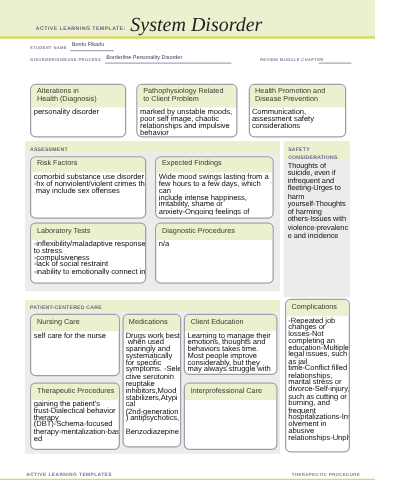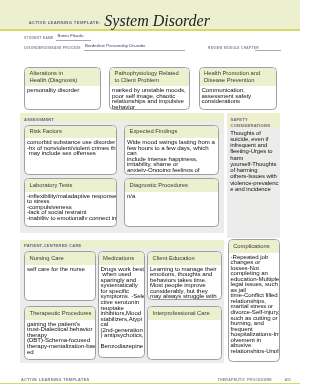--- a/index.html
+++ b/index.html
@@ -1,18 +1,18 @@
 <!DOCTYPE html>
 <html><head>
 <meta charset="utf-8">
 <style>
   html,body{margin:0;padding:0;}
   body{width:300px;height:388px;background:#fff;font-family:"Liberation Sans",sans-serif;overflow:hidden;
        -webkit-font-smoothing:antialiased;}
-  .page{position:relative;width:300px;height:388px;}
+  .page{position:relative;width:300px;height:388px;padding-left:16px;}
 
   
   .hdr{position:absolute;left:0;top:0;width:300px;height:29px;background:#ecf0cf;}
   .hdr-rule{position:absolute;left:0;top:29px;width:300px;height:2px;background:#d6d963;}
   .hdr-eyebrow{position:absolute;left:28.7px;top:20.3px;font-size:4.2px;letter-spacing:.35px;
        color:#6b6189;font-weight:bold;}
   .hdr-title{position:absolute;left:104.3px;top:12.0px;font-family:"Liberation Serif",serif;
        font-style:italic;font-size:16px;color:#222;}
 
   

